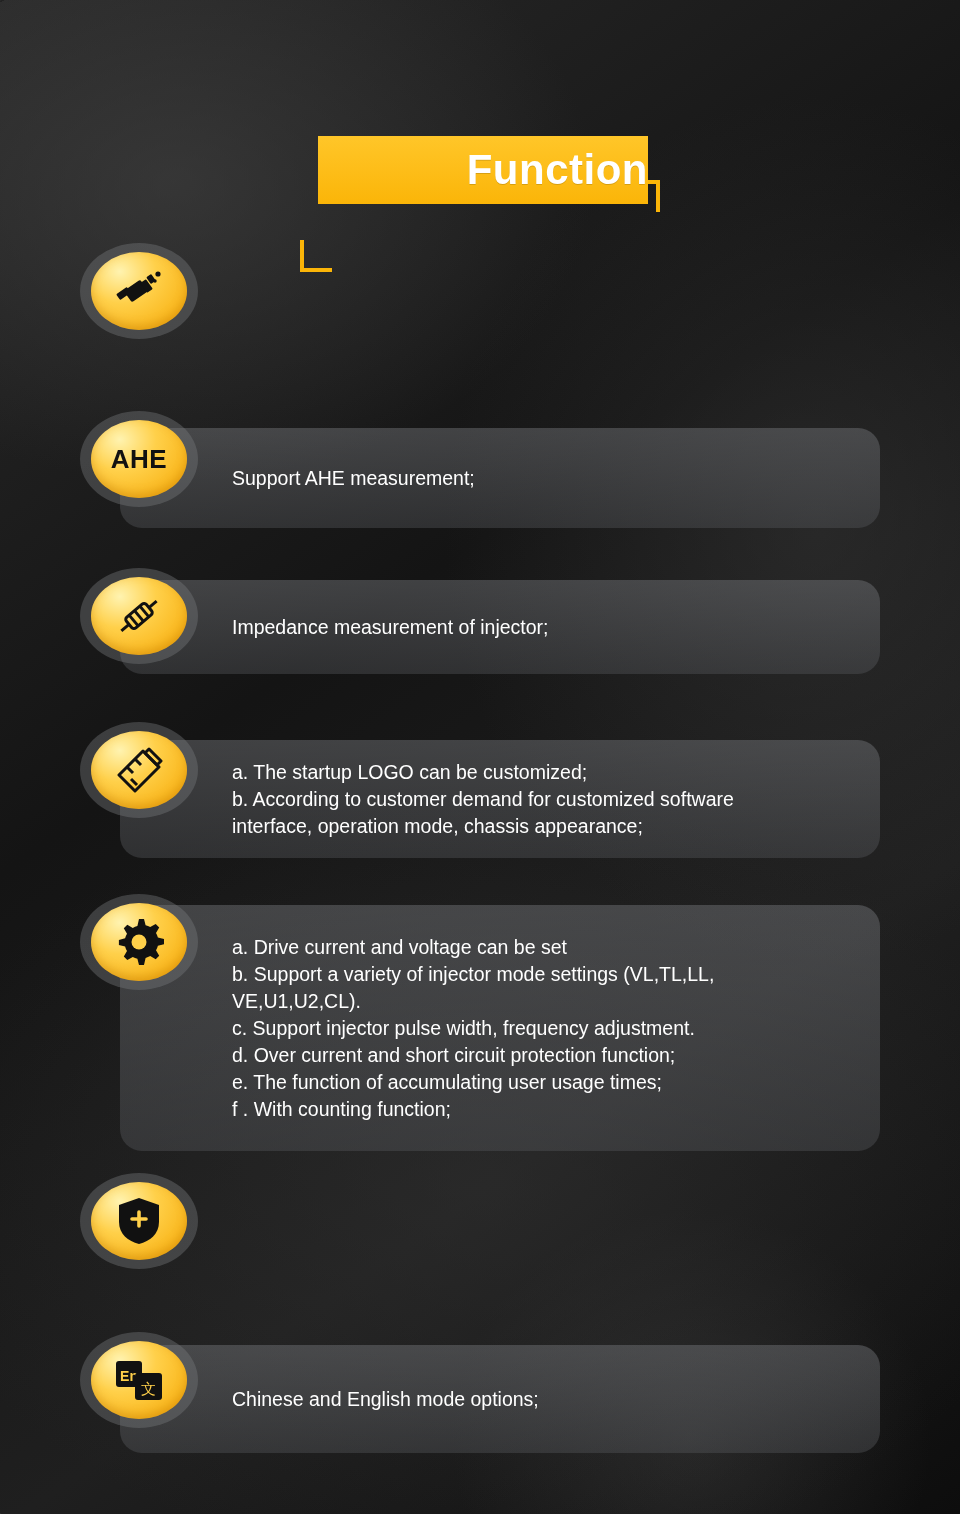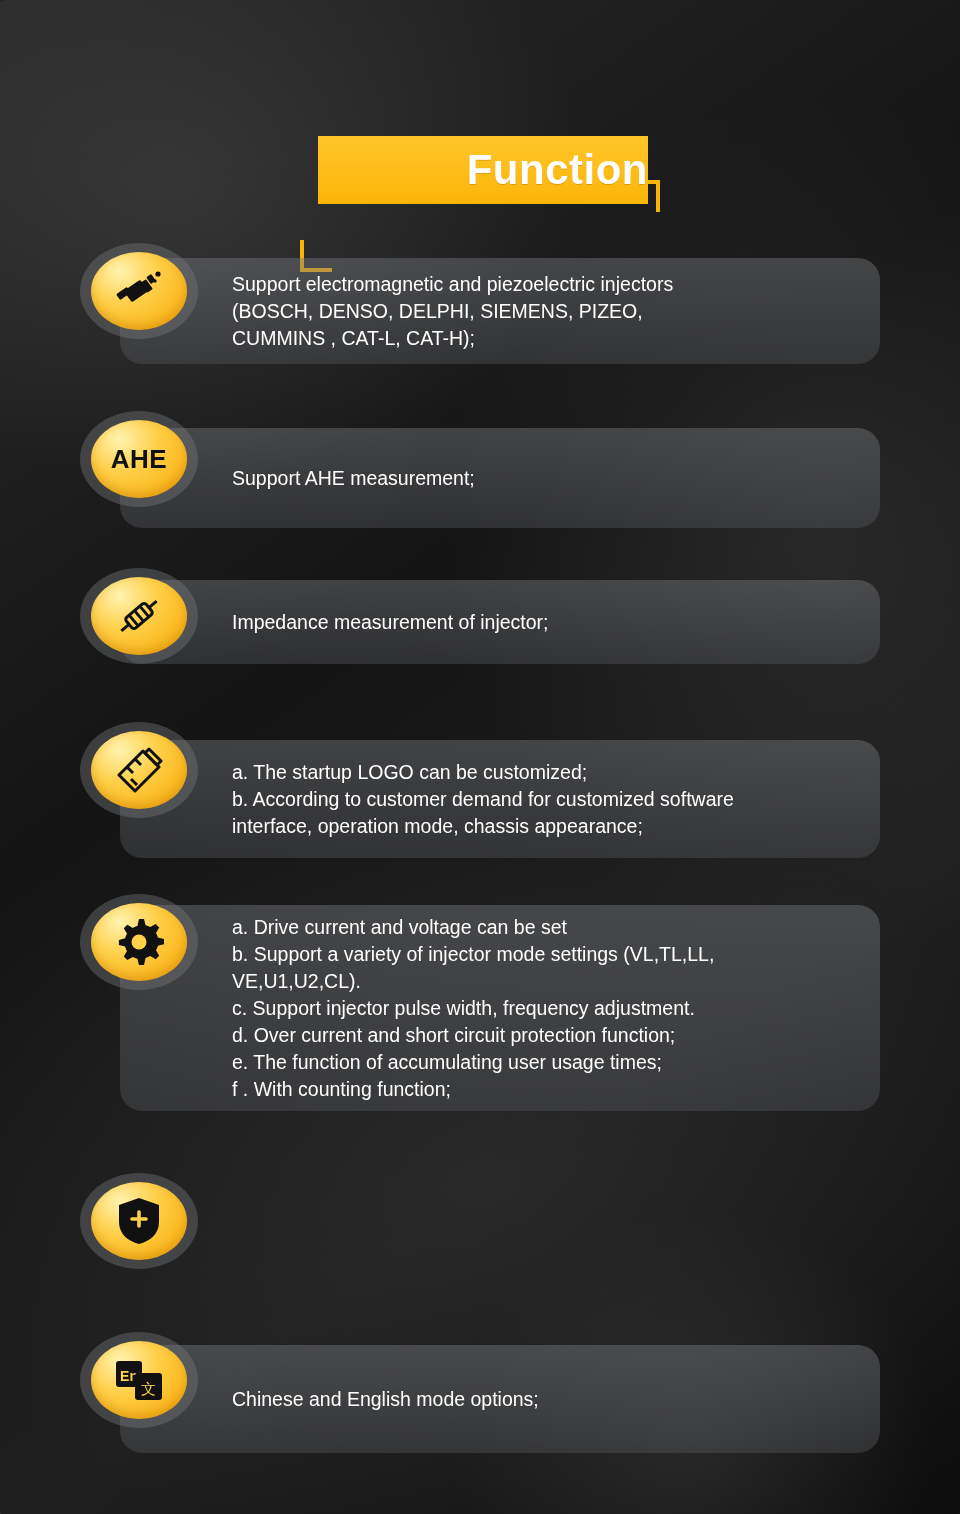--- a/index.html
+++ b/index.html
@@ -139,25 +139,20 @@
 <div class="header">
   <div class="corner-tr"></div>
   <div class="corner-bl"></div>
   <div class="title-box">
     <span class="title-text">Function</span>
   </div>
 </div>
 
 <div class="list">
 
-  <div class="panel" style="top:258px;height:106px;">
-    <div class="panel-text">Support electromagnetic and piezoelectric injectors
-(BOSCH, DENSO, DELPHI, SIEMENS, PIZEO,
-CUMMINS , CAT-L, CAT-H);</div>
-  </div>
   <div class="badge" style="top:243px;">
     <div class="badge-inner">
       <svg width="50" height="46" viewBox="0 0 50 46">
         <g fill="#111">
           <rect x="3" y="22" width="13" height="7" rx="1" transform="rotate(-35 9.5 25.5)"></rect>
           <rect x="12" y="16" width="20" height="14" rx="2" transform="rotate(-35 22 23)"></rect>
           <rect x="29" y="12" width="7" height="12" rx="1" transform="rotate(-35 32.5 18)"></rect>
           <rect x="34" y="7" width="6" height="8" rx="1" transform="rotate(-35 37 11)"></rect>
           <circle cx="44" cy="6" r="2.6"></circle>
           <circle cx="41" cy="13" r="1.7"></circle>
@@ -168,21 +163,21 @@
 
   <div class="panel" style="top:428px;height:100px;">
     <div class="panel-text">Support AHE measurement;</div>
   </div>
   <div class="badge" style="top:411px;">
     <div class="badge-inner">
       <span class="badge-text">AHE</span>
     </div>
   </div>
 
-  <div class="panel" style="top:580px;height:84px;">
+  <div class="panel" style="top:580px;height:94px;">
     <div class="panel-text">Impedance measurement of injector;</div>
   </div>
   <div class="badge" style="top:568px;">
     <div class="badge-inner">
       <svg width="52" height="48" viewBox="0 0 52 48">
         <g transform="rotate(-40 26 24)">
           <rect x="13" y="17" width="26" height="14" rx="3" fill="none" stroke="#111" stroke-width="3"></rect>
           <line x1="3" y1="24" x2="13" y2="24" stroke="#111" stroke-width="3"></line>
           <line x1="39" y1="24" x2="49" y2="24" stroke="#111" stroke-width="3"></line>
           <line x1="19" y1="17" x2="19" y2="31" stroke="#111" stroke-width="3"></line>
@@ -207,21 +202,21 @@
           <path d="M22 14 L28 20"></path>
           <path d="M18 34 L24 40"></path>
         </g>
         <g fill="none" stroke="#111" stroke-width="3" stroke-linejoin="round">
           <path d="M36 4 L48 16 L44 20 L32 8 Z"></path>
         </g>
       </svg>
     </div>
   </div>
 
-  <div class="panel" style="top:905px;height:206px;">
+  <div class="panel" style="top:905px;height:246px;">
     <div class="panel-text">a. Drive current and voltage can be set
 b. Support a variety of injector mode settings (VL,TL,LL,
      VE,U1,U2,CL).
 c. Support injector pulse width, frequency adjustment.
 d. Over current and short circuit protection function;
 e. The function of accumulating user usage times;
 f . With counting function;</div>
   </div>
   <div class="badge" style="top:894px;">
     <div class="badge-inner">

